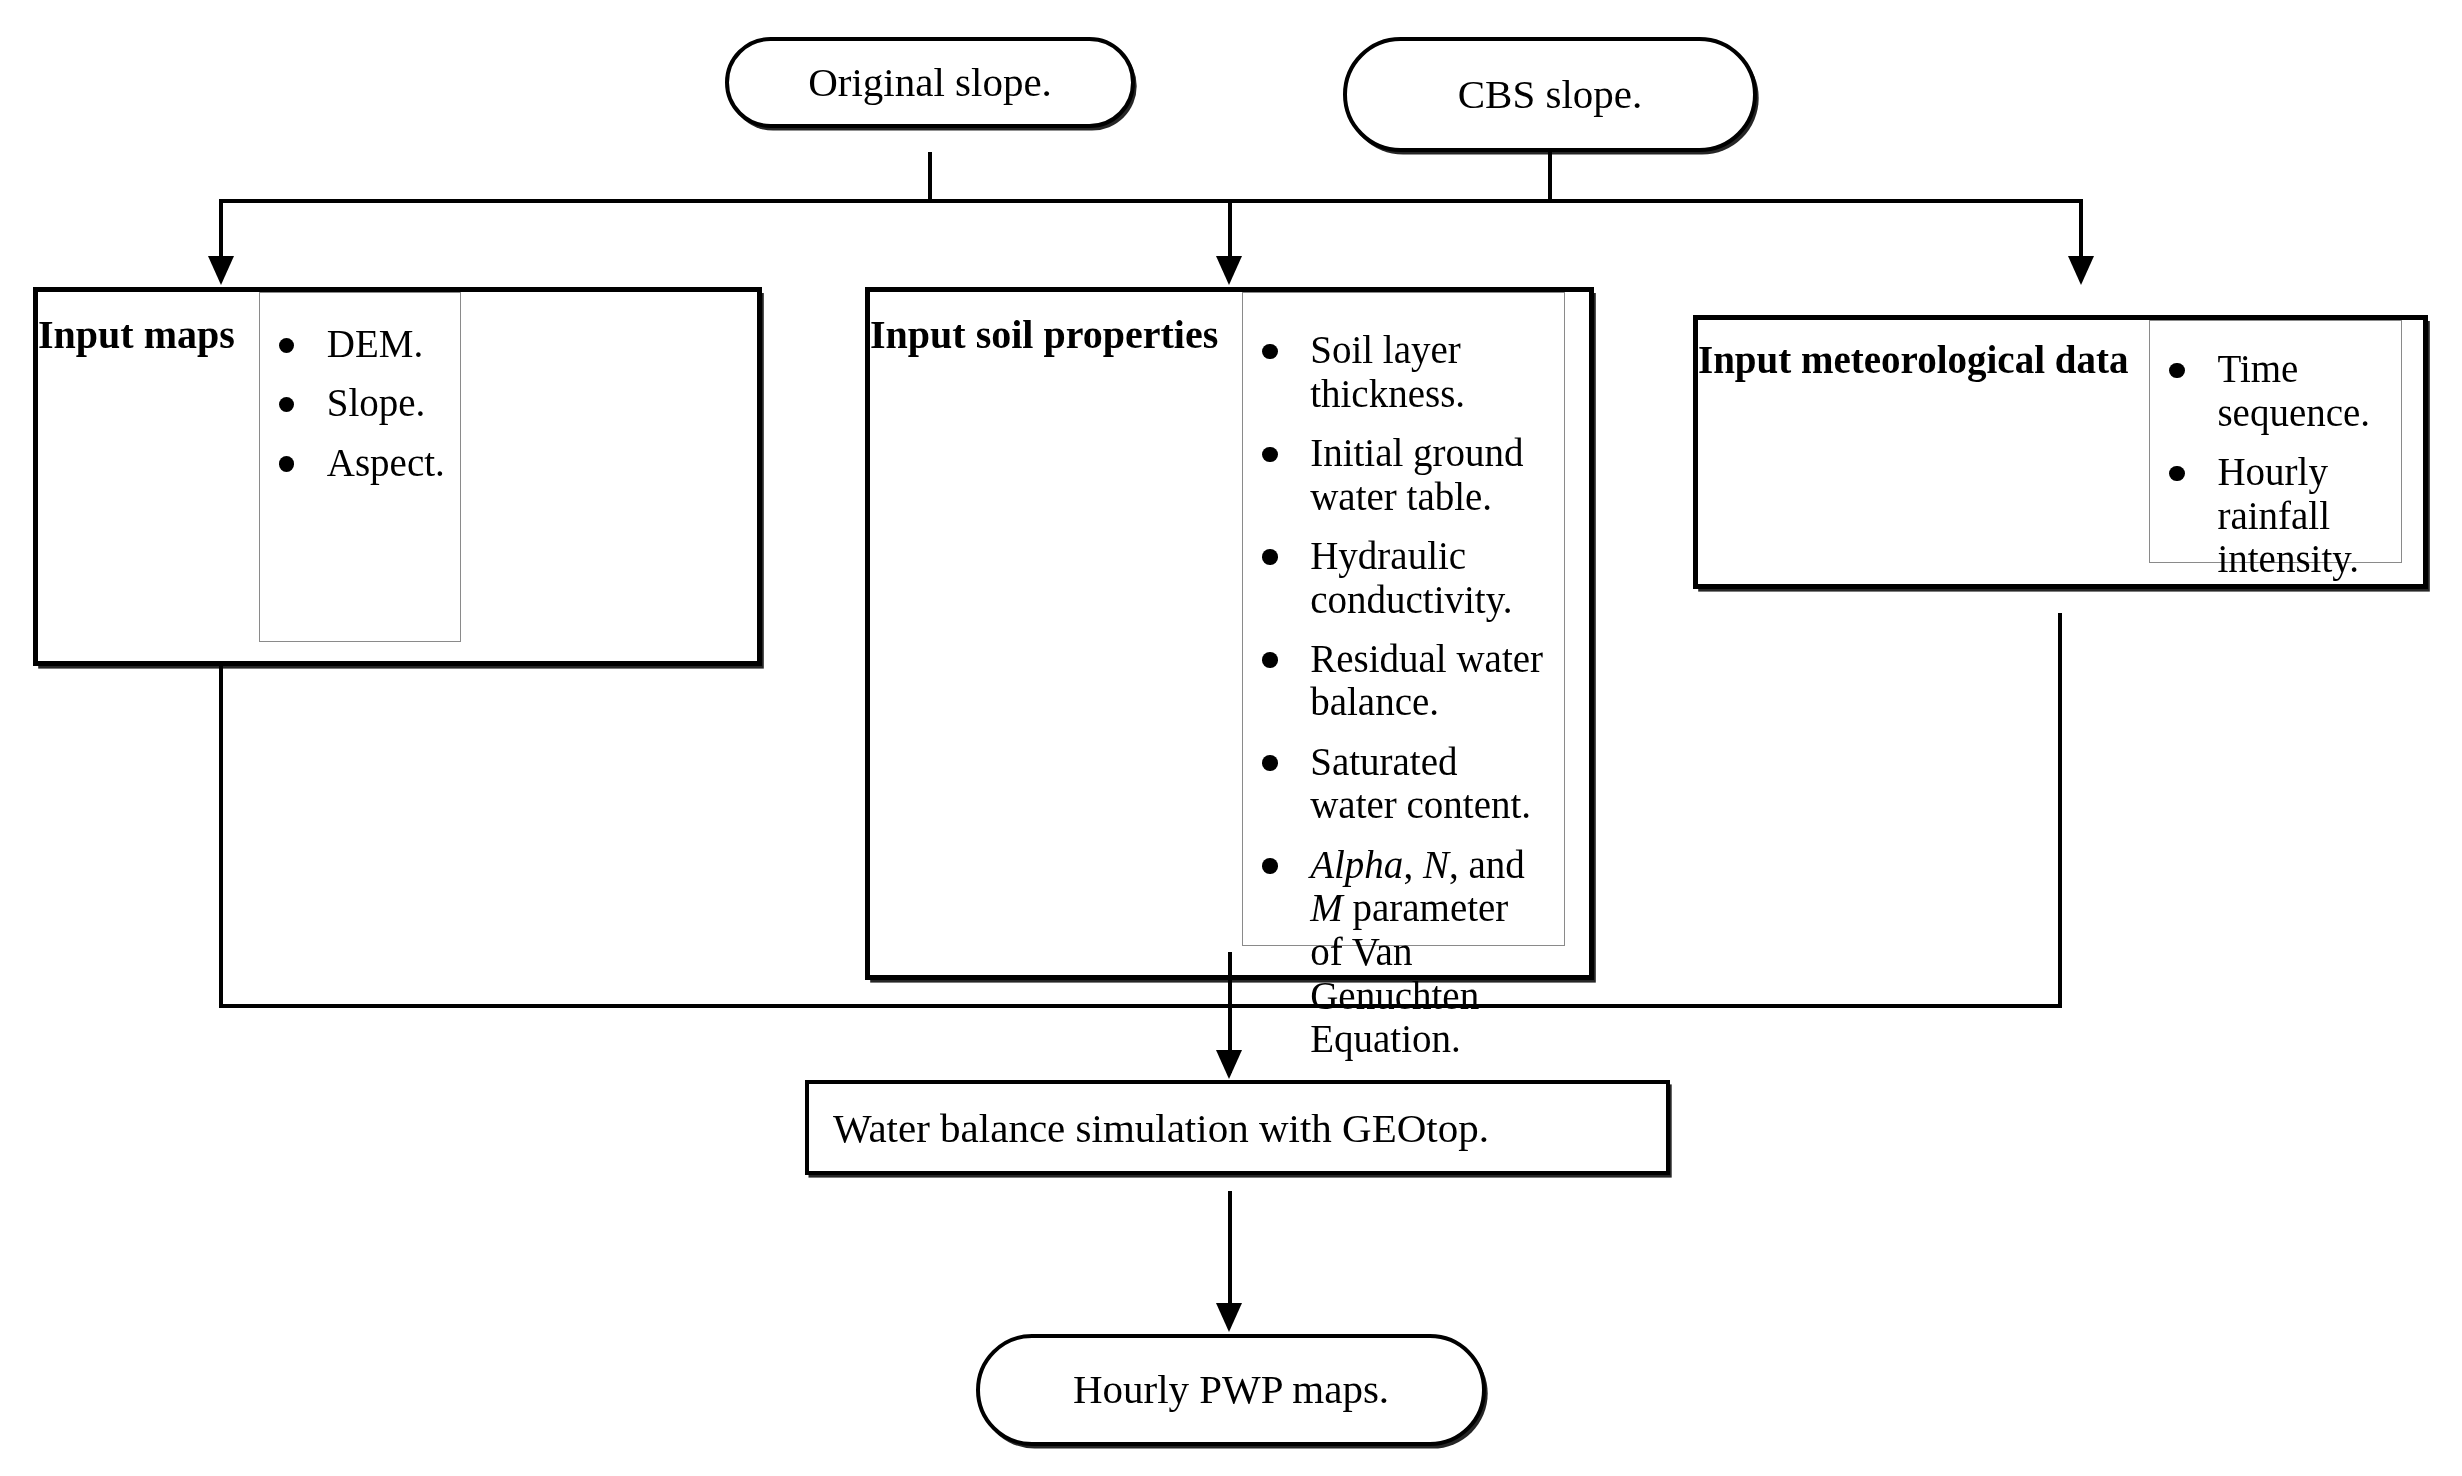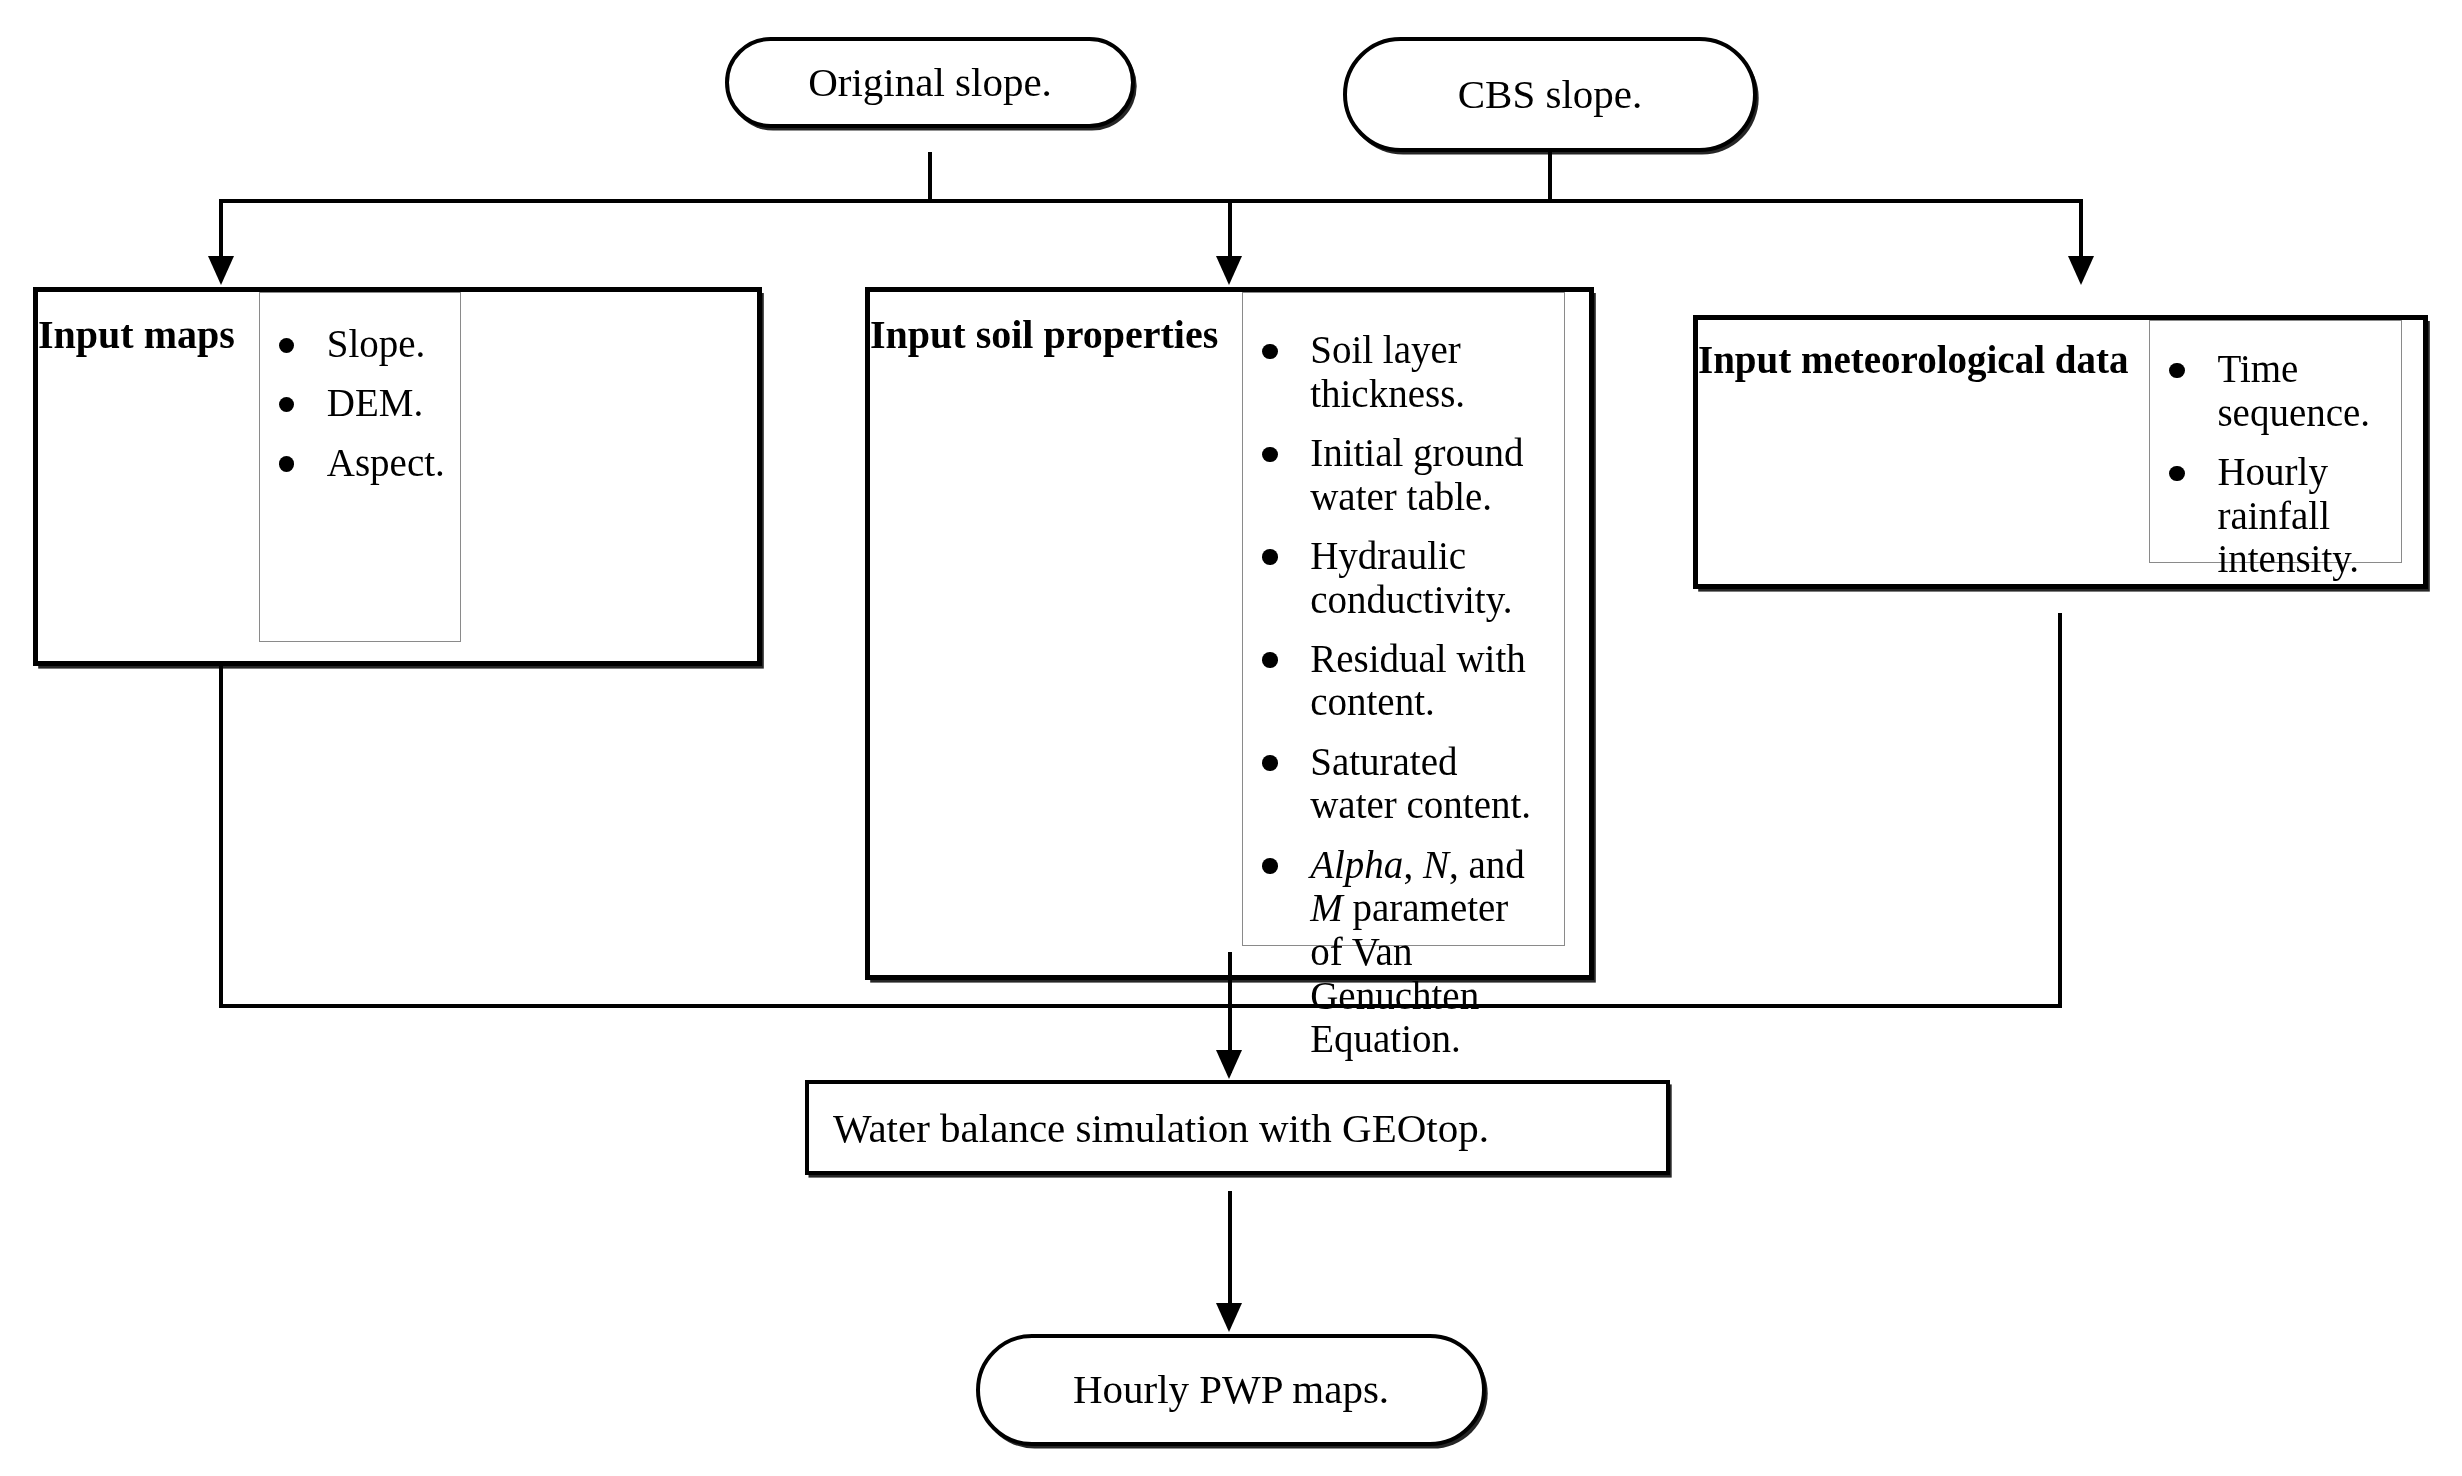--- a/index.html
+++ b/index.html
@@ -93,35 +93,35 @@
   <div class="ln vline" style="left:1228px;top:199px;height:59px;"></div>
   <div class="arrow" style="left:1216px;top:256px;"></div>
 
   <div class="ln vline" style="left:2079px;top:199px;height:59px;"></div>
   <div class="arrow" style="left:2068px;top:256px;"></div>
 
   <div class="node panel" style="left:33px;top:287px;width:729px;height:379px;">
     <div class="panel-title">Input maps</div>
     <div class="panel-inner" style="margin:0 24px 19px 24px;padding:29px 15.6px 29px 0;">
       <ul class="bullets">
+        <li><span>DEM.</span></li>
         <li><span>Slope.</span></li>
-        <li><span>DEM.</span></li>
         <li><span>Aspect.</span></li>
       </ul>
     </div>
   </div>
 
   <div class="node panel" style="left:865px;top:287px;width:729px;height:693px;">
     <div class="panel-title">Input soil properties</div>
     <div class="panel-inner" style="margin:0 24px 29px 24px;padding:35px 14px 38px 0;">
       <ul class="bullets">
         <li><span>Soil layer thickness.</span></li>
         <li><span>Initial ground water table.</span></li>
         <li><span>Hydraulic conductivity.</span></li>
-        <li><span>Residual with content.</span></li>
+        <li><span>Residual water balance.</span></li>
         <li><span>Saturated water content.</span></li>
         <li><span id="van-genuchten-item"><span class="it">Alpha</span><span>, </span><span class="it">N</span><span>, and </span><span class="it">M</span><span> parameter of Van Genuchten Equation.</span></span></li>
       </ul>
     </div>
   </div>
 
   <div class="node panel" style="left:1693px;top:287px;width:735px;height:274px;margin-top:28px;">
     <div class="panel-title" style="font-size:39px;margin-top:19px;margin-bottom:17.3px;">Input meteorological data</div>
     <div class="panel-inner" style="margin:0 21px 21px 21px;padding:26px 14px 26px 0;">
       <ul class="bullets">

